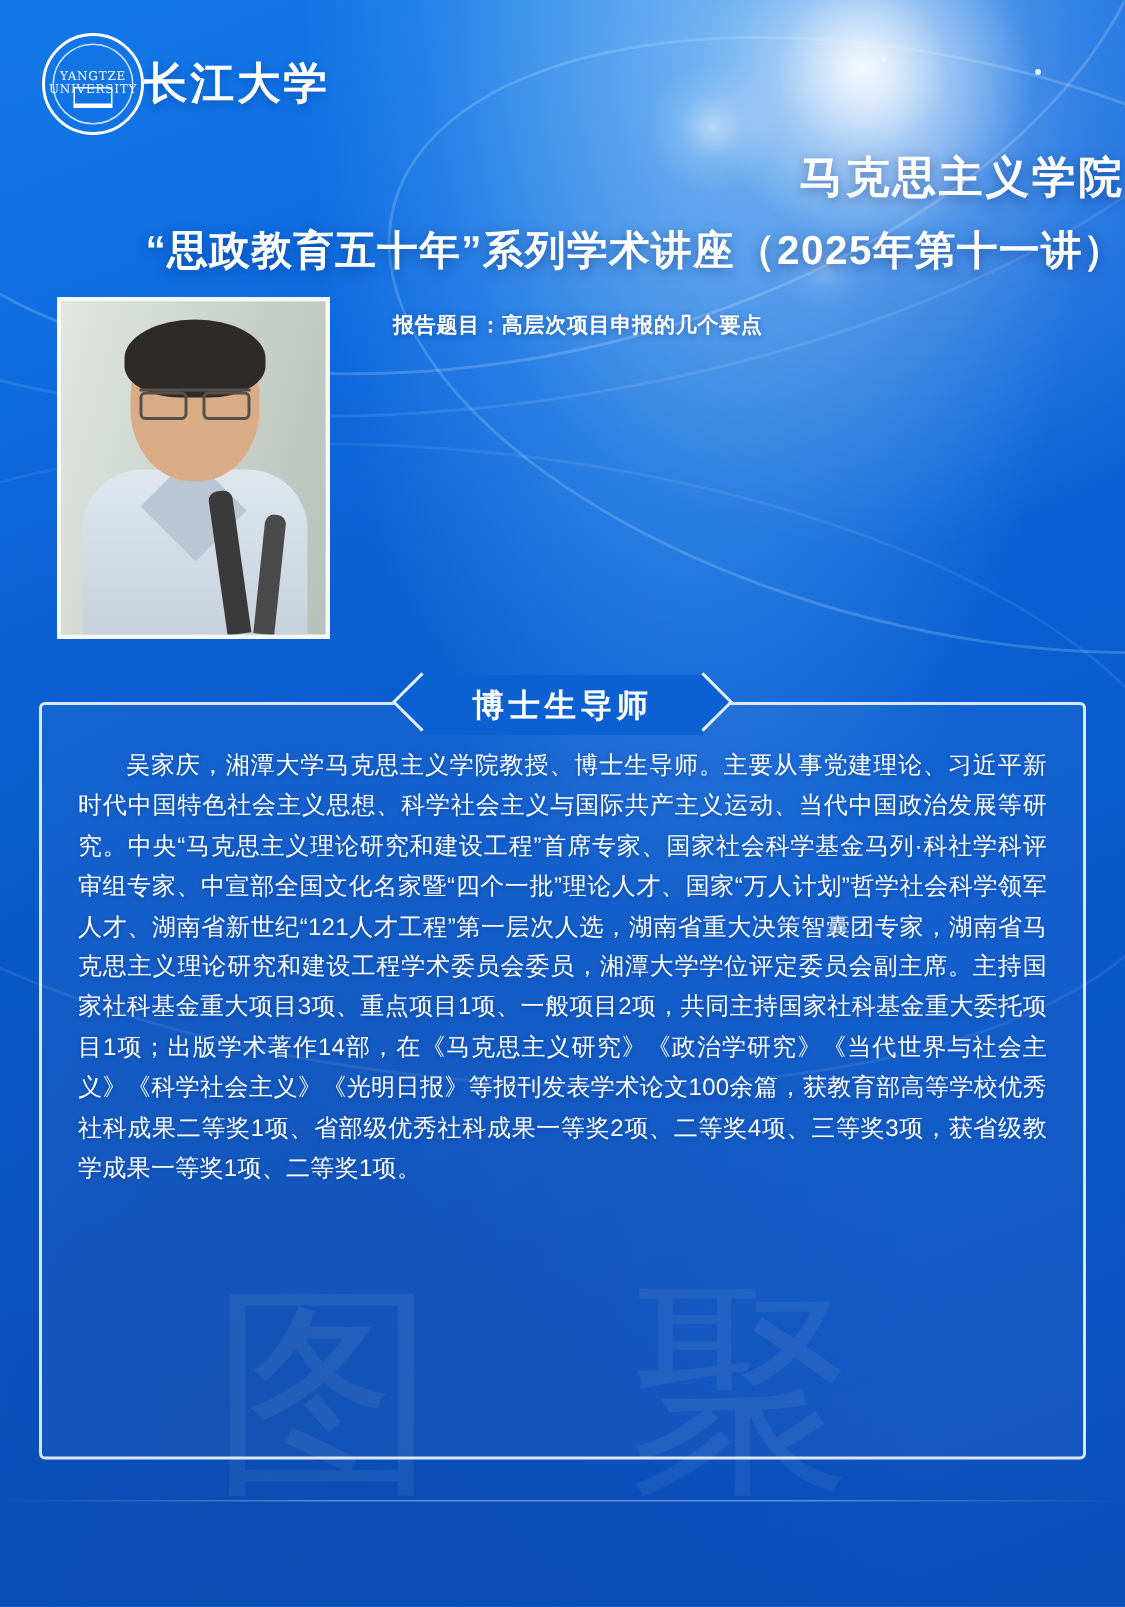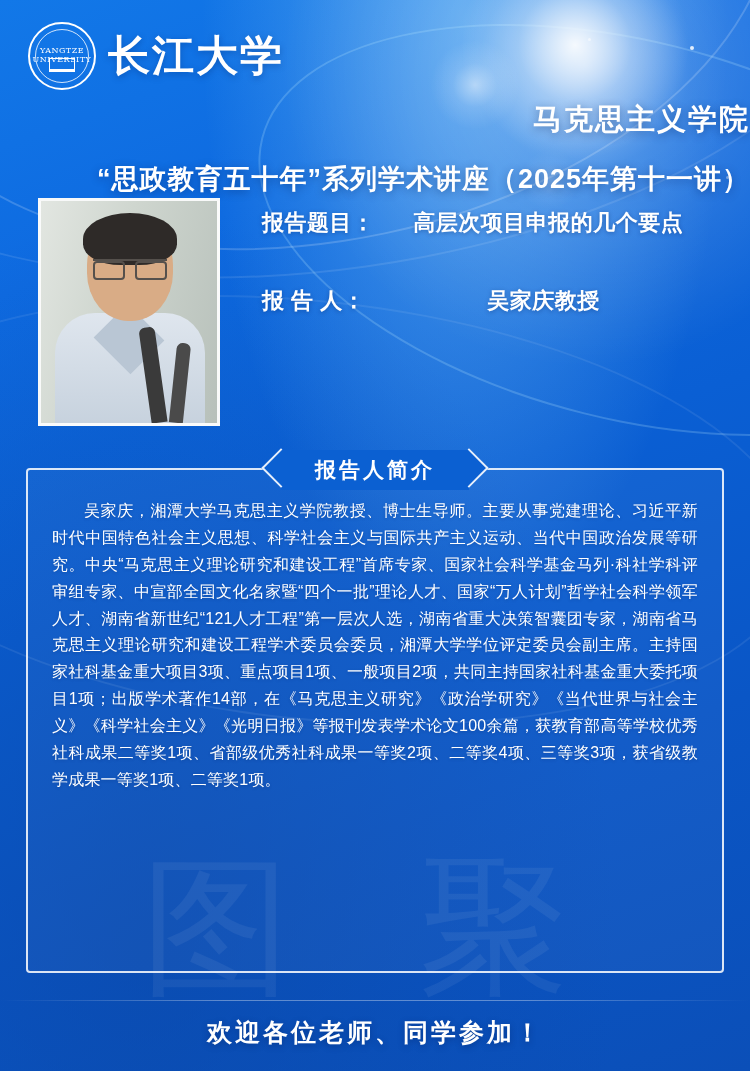--- a/index.html
+++ b/index.html
@@ -70,21 +70,20 @@
     pointer-events: none;
   }
 
   
   .logo-row {
     position: absolute;
     top: 22px;
     left: 28px;
     display: flex;
     align-items: center;
-    gap: 12px;
   }
   .logo-seal {
     width: 68px;
     height: 68px;
     border-radius: 50%;
     border: 2px solid #ffffff;
     position: relative;
     display: flex;
     align-items: center;
     justify-content: center;
@@ -109,21 +108,21 @@
     position: absolute;
     bottom: 16px;
     width: 26px;
     height: 14px;
     border: 1px solid #fff;
     border-bottom: 3px solid #fff;
     z-index: 2;
   }
   .logo-text {
     font-family: "DejaVu Serif", "Liberation Serif", serif;
-    font-size: 42px;
+    font-size: 29px;
     font-weight: 700;
     color: #ffffff;
     letter-spacing: 2px;
     text-shadow: 0 2px 6px rgba(0,40,110,0.35);
   }
 
   
   .title-block {
     position: absolute;
     top: 100px;
@@ -133,21 +132,21 @@
     color: #ffffff;
   }
   .title-1 {
     font-size: 29px;
     font-weight: 700;
     letter-spacing: 2px;
     line-height: 1.35;
     text-shadow: 0 2px 8px rgba(0,35,100,0.45);
   }
   .title-2 {
-    margin-top: 22px;
+    margin-top: 10px;
     font-size: 27px;
     font-weight: 700;
     letter-spacing: 1px;
     line-height: 1.35;
     text-shadow: 0 2px 8px rgba(0,35,100,0.45);
   }
 
   
   .photo {
     position: absolute;
@@ -245,31 +244,31 @@
   .info {
     position: absolute;
     left: 262px;
     top: 208px;
     color: #ffffff;
     width: 460px;
   }
   .info-row {
     display: flex;
     align-items: flex-start;
-    font-size: 22px;
+    font-size: 14px;
     font-weight: 700;
     margin-bottom: 24px;
     letter-spacing: .5px;
     text-shadow: 0 1px 4px rgba(0,35,100,0.4);
   }
   .info-label {
     white-space: pre;
     flex: none;
   }
-  .info-value { flex: 1; text-align: center; }
+  .info-value { flex: 1; }
 
   
   .bio-panel {
     position: absolute;
     left: 26px;
     top: 468px;
     width: 698px;
     height: 505px;
     border: 2px solid rgba(255,255,255,0.85);
     border-radius: 4px;
@@ -390,29 +389,24 @@
     <div class="mic2"></div>
   </div>
 
   <div class="info">
     <div class="info-row">
       <span class="info-label">报告题目：</span>
       <span class="info-value">高层次项目申报的几个要点</span>
     </div>
     <div class="info-row">
     </div>
-    <div class="info-row">
-      <span class="info-label">报 告 人：</span>
-      <span class="info-value">吴家庆教授</span>
-    </div>
   </div>
 
   <div class="bio-panel">
     <div class="bio-title-wrap">
-      <div class="bio-title">报告人简介</div>
+      <div class="bio-title">博士生导师</div>
     </div>
     <div class="bio-text">吴家庆，湘潭大学马克思主义学院教授、博士生导师。主要从事党建理论、习近平新时代中国特色社会主义思想、科学社会主义与国际共产主义运动、当代中国政治发展等研究。中央“马克思主义理论研究和建设工程”首席专家、国家社会科学基金马列·科社学科评审组专家、中宣部全国文化名家暨“四个一批”理论人才、国家“万人计划”哲学社会科学领军人才、湖南省新世纪“121人才工程”第一层次人选，湖南省重大决策智囊团专家，湖南省马克思主义理论研究和建设工程学术委员会委员，湘潭大学学位评定委员会副主席。主持国家社科基金重大项目3项、重点项目1项、一般项目2项，共同主持国家社科基金重大委托项目1项；出版学术著作14部，在《马克思主义研究》《政治学研究》《当代世界与社会主义》《科学社会主义》《光明日报》等报刊发表学术论文100余篇，获教育部高等学校优秀社科成果二等奖1项、省部级优秀社科成果一等奖2项、二等奖4项、三等奖3项，获省级教学成果一等奖1项、二等奖1项。</div>
   </div>
 
   <div class="footer-rule"></div>
-  <div class="footer">欢迎各位老师、同学参加！</div>
 
 </div>
 
 </body></html>

